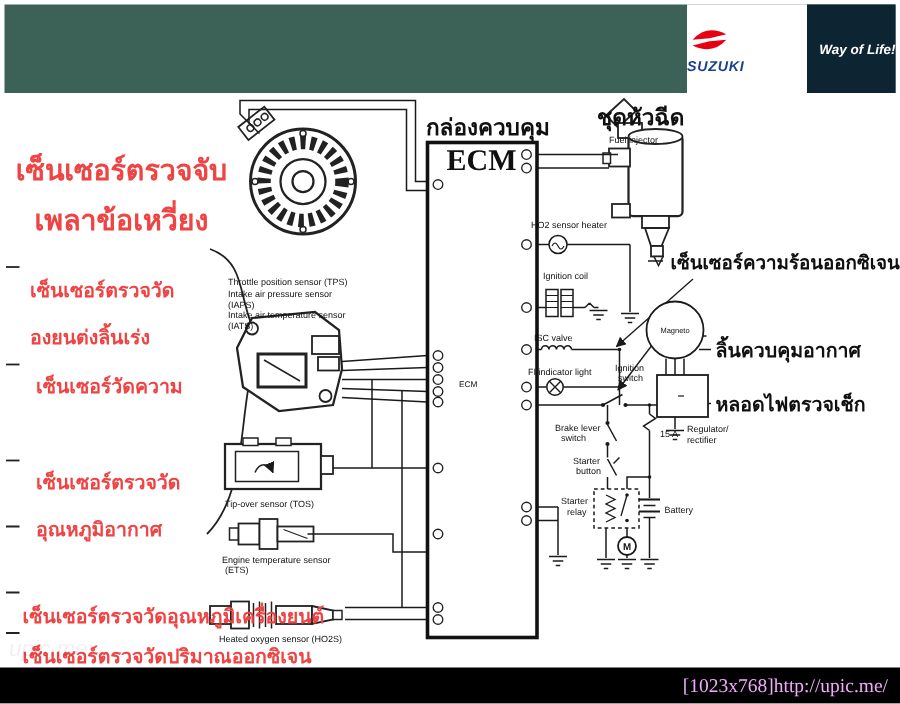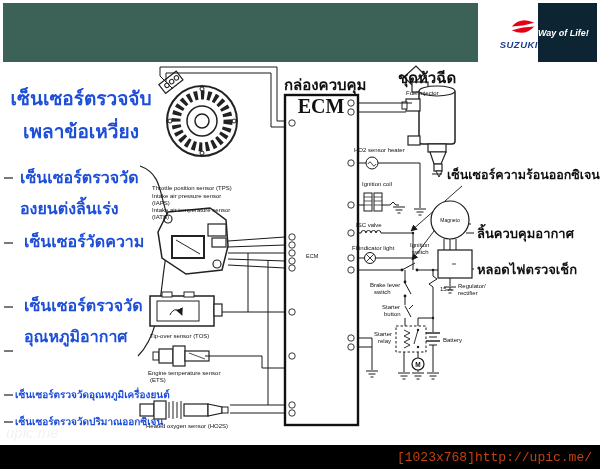--- a/index.html
+++ b/index.html
@@ -1,43 +1,43 @@
 <!DOCTYPE html>
 <html><head>
 <meta charset="utf-8">
 <style>
   html,body{margin:0;padding:0;background:#888;}
   .page{position:relative;width:600px;height:469px;background:#ffffff;overflow:hidden;
         font-family:"Liberation Sans",sans-serif;}
   
   .header{position:absolute;left:3px;top:3px;width:594px;height:59px;display:flex;}
   .h-main{flex:1;}
-  .logo-box{width:60px;background:#ffffff;display:flex;flex-direction:column;align-items:flex-end;justify-content:center;}
+  .logo-box{width:80px;background:#ffffff;display:flex;flex-direction:column;align-items:flex-start;justify-content:center;}
   .wordmark{font-weight:bold;font-style:italic;font-size:9.5px;letter-spacing:.5px;margin-top:2px;}
-  .tagline-box{width:59px;display:flex;align-items:center;justify-content:flex-start;}
+  .tagline-box{width:59px;display:flex;align-items:center;justify-content:flex-end;}
   .tagline{color:#fff;font-weight:bold;font-style:italic;font-size:9px;white-space:nowrap;}
   
-  .thai{font-family:"Liberation Serif",serif;font-weight:bold;color:#1d4ed8;}
+  .thai{font-family:"Liberation Serif",serif;font-weight:bold;color:#ef4444;margin-top:16px;}
   .lp-title{position:absolute;left:6px;top:82px;width:150px;text-align:center;font-size:19px;line-height:33px;}
-  .lp-item{position:absolute;font-size:16px;line-height:31px;white-space:nowrap;}
-  .lp-item.small{font-size:10px;line-height:20px;}
+  .lp-item{position:absolute;font-size:13px;line-height:31px;white-space:nowrap;}
+  .lp-item.small{font-size:13px;line-height:20px;}
   
   .diagram{position:absolute;left:0;top:0;}
   .t5 {font:5px  "Liberation Sans",sans-serif;fill:#111;}
   .t55{font:5.5px "Liberation Sans",sans-serif;fill:#111;}
   .t6 {font:6px  "Liberation Sans",sans-serif;fill:#111;}
   .t6b{font:bold 6.5px "Liberation Sans",sans-serif;fill:#111;}
   .thaiS{font:bold 15px "Liberation Serif",serif;fill:#101010;}
   .thaiM{font:bold 13px "Liberation Serif",serif;fill:#101010;}
   .thaiO{font:bold 12.5px "Liberation Serif",serif;fill:#101010;}
   .ecmT {font:bold 20px "Liberation Serif",serif;fill:#101010;}
   
   .footer{position:absolute;left:0;top:445px;width:600px;height:24px;background:#000;
           display:flex;align-items:center;justify-content:flex-end;}
-  .footer span{color:#c2410c;font-family:Liberation Mono, monospace;font-size:13px;padding-right:8px;}
+  .footer span{color:#f0abfc;font-family:Liberation Serif, serif;font-size:13px;padding-right:8px;}
   .ghost{position:absolute;left:6px;top:424px;font-size:15px;font-style:italic;color:rgba(0,0,0,0.06);}
 </style>
 </head>
 <body>
 
 <div class="page">
 
   <div class="header" style="background:#3c6156;">
     <div class="h-main"></div>
     <div class="logo-box">

